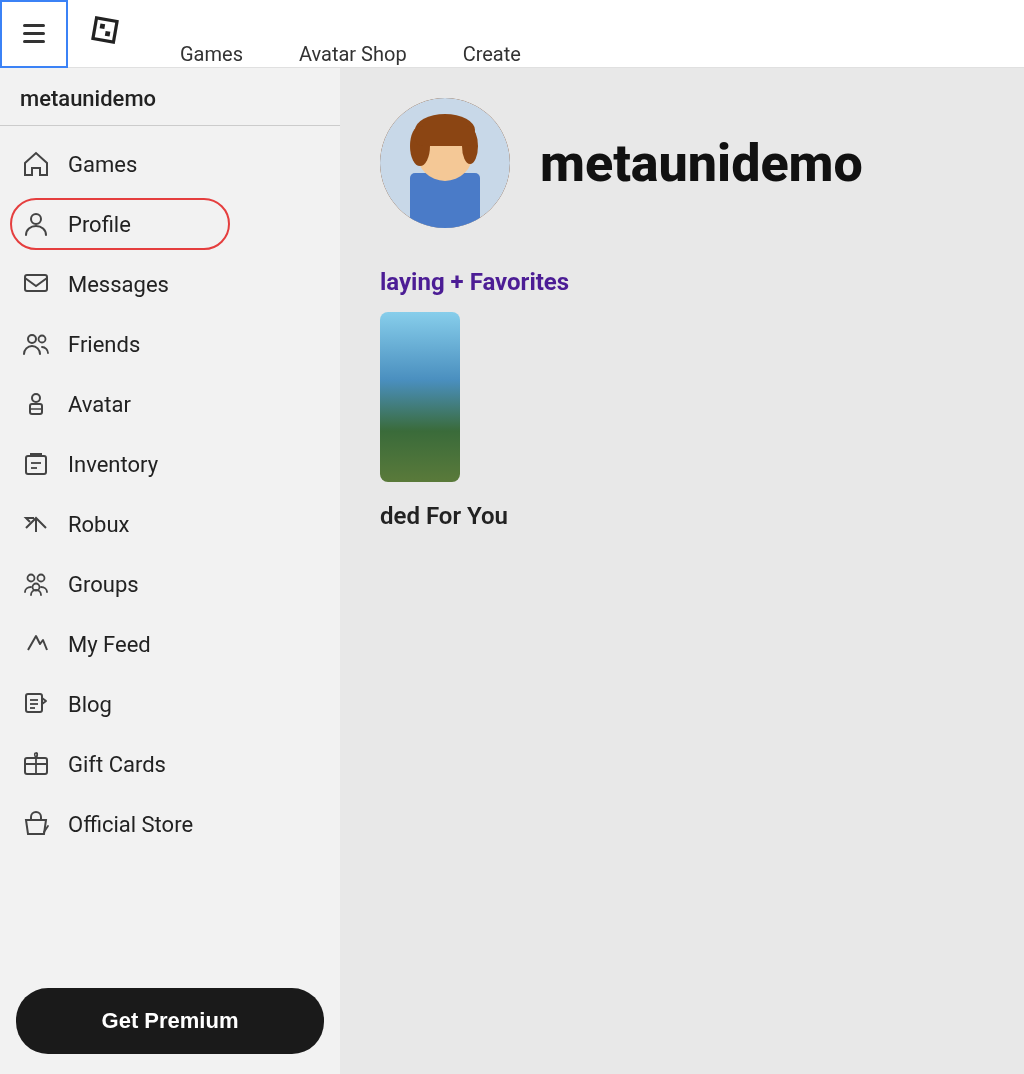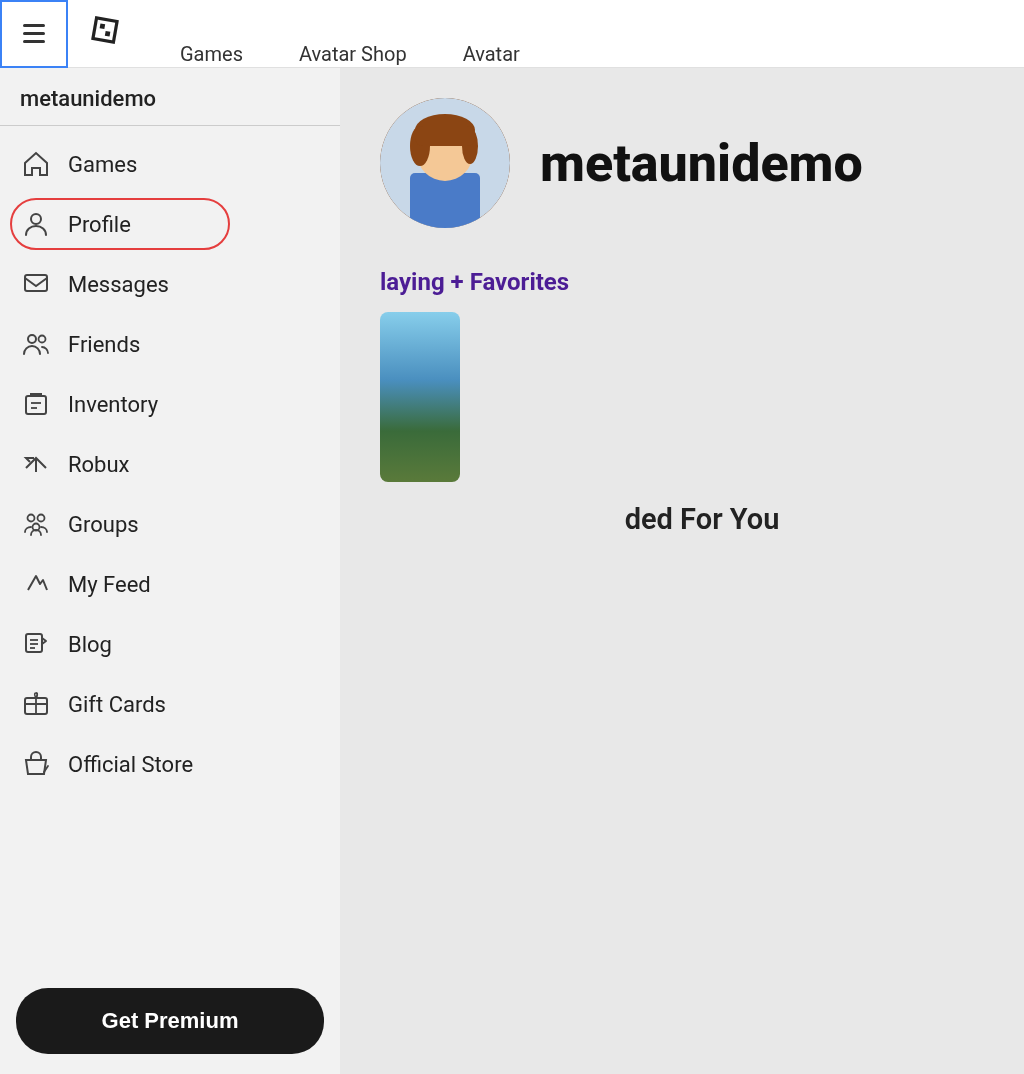--- a/index.html
+++ b/index.html
@@ -222,25 +222,24 @@
       background: #6aabe0;
     }
 
     .game-thumbnail-inner {
       width: 100%;
       height: 100%;
       background: linear-gradient(180deg, #87CEEB 0%, #4a8fbf 40%, #3a6b3a 70%, #5a7a3a 100%);
     }
 
     .recommended-title {
-      font-size: 29px;
+      font-size: 24px;
       font-weight: 600;
       color: #222;
       padding: 20px 0 10px 40px;
-      text-align: center;
     }
   </style>
 </head>
 <body>
 
 <div class="topbar">
   <div class="menu-btn">
     <div class="hamburger-icon">
       <span></span>
       <span></span>
@@ -253,21 +252,21 @@
       <rect x="10" y="5" width="30" height="30" fill="#222" transform="rotate(10 25 20)"></rect>
       <rect x="14" y="9" width="22" height="22" fill="#fff" transform="rotate(10 25 20)"></rect>
       <rect x="18" y="13" width="6" height="6" fill="#222" transform="rotate(10 25 20)"></rect>
       <rect x="26" y="21" width="6" height="6" fill="#222" transform="rotate(10 25 20)"></rect>
     </svg>
   </div>
 
   <nav class="nav-links">
     <div class="nav-link">Games</div>
     <div class="nav-link">Avatar Shop</div>
-    <div class="nav-link">Avatar</div>
+    <div class="nav-link">Create</div>
   </nav>
 </div>
 
 <div class="sidebar">
   <div class="sidebar-username">metaunidemo</div>
 
   <div class="sidebar-nav">
 
     <div class="sidebar-item">
       <div class="item-icon">
@@ -304,20 +303,30 @@
         <svg width="28" height="28" viewBox="0 0 28 28" fill="none">
           <circle cx="10" cy="9" r="4" stroke="#444" stroke-width="2" fill="none"></circle>
           <path d="M2 24c0-4.4 3.6-8 8-8s8 3.6 8 8" stroke="#444" stroke-width="2" fill="none" stroke-linecap="round"></path>
           <circle cx="20" cy="9" r="3.5" stroke="#444" stroke-width="1.8" fill="none"></circle>
           <path d="M20 17c3.3 0 6 2.7 6 6" stroke="#444" stroke-width="1.8" fill="none" stroke-linecap="round"></path>
         </svg>
       </div>
       <span class="item-label">Friends</span>
     </div>
 
+    <div class="sidebar-item">
+      <div class="item-icon">
+        <svg width="28" height="28" viewBox="0 0 28 28" fill="none">
+          <circle cx="14" cy="8" r="4" stroke="#444" stroke-width="2" fill="none"></circle>
+          <rect x="8" y="14" width="12" height="10" rx="2" stroke="#444" stroke-width="2" fill="none"></rect>
+          <line x1="8" y1="19" x2="20" y2="19" stroke="#444" stroke-width="1.5"></line>
+        </svg>
+      </div>
+      <span class="item-label">Avatar</span>
+    </div>
 
     <div class="sidebar-item">
       <div class="item-icon">
         <svg width="28" height="28" viewBox="0 0 28 28" fill="none">
           <rect x="4" y="6" width="20" height="18" rx="2" stroke="#444" stroke-width="2" fill="none"></rect>
           <path d="M9 6V4h10v2" stroke="#444" stroke-width="2" fill="none"></path>
           <line x1="9" y1="13" x2="19" y2="13" stroke="#444" stroke-width="1.8"></line>
           <line x1="9" y1="18" x2="15" y2="18" stroke="#444" stroke-width="1.8"></line>
         </svg>
       </div>

